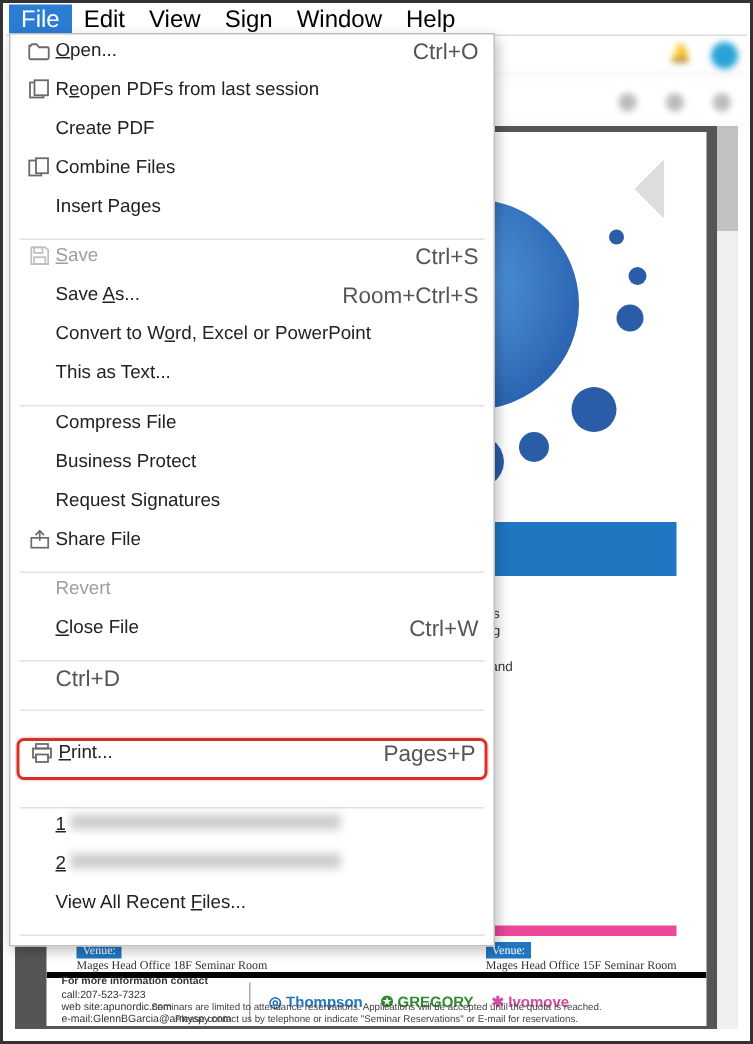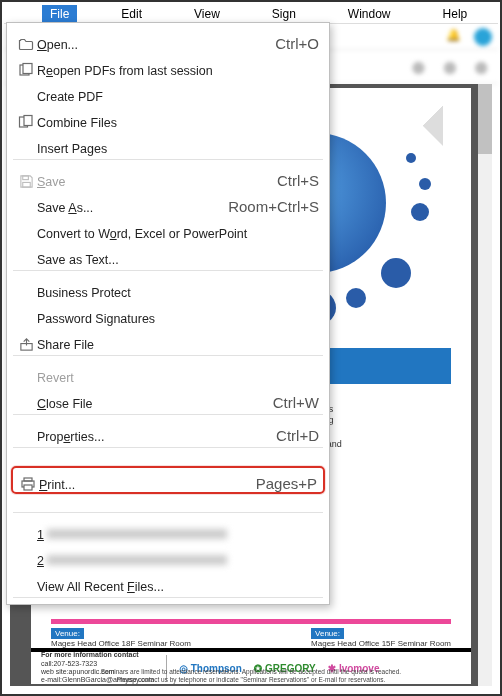--- a/index.html
+++ b/index.html
@@ -18,23 +18,22 @@
   .menubar {
     display: flex;
     background: #fff;
     border-bottom: 1px solid #ddd;
     height: 20px;
     align-items: center;
     padding-left: 2px;
   }
   .menubar span {
     padding: 2px 8px;
-    font-size: 12px;
+    font-size: 16px;
     cursor: default;
-    margin-left: 36px;
   }
   .menubar .active {
     background: #2b7cd3;
     color: #fff;
   }
   .topbar {
     height: 26px;
     display: flex;
     align-items: center;
     justify-content: flex-end;
@@ -133,22 +132,23 @@
     margin-top: 6px;
     line-height: 1.4;
   }
   .footer-sem {
     position: absolute;
     bottom: 36px;
     left: 20px;
     right: 20px;
     display: flex;
     justify-content: space-between;
-    border-top: 5px solid #ec4899;
+    border-top: 7px solid #ec4899;
     padding-top: 4px;
+    font-family: Liberation Serif, serif;
   }
   .sem-block { font-size: 8px; }
   .sem-head {
     background: #2176c1;
     color: #fff;
     padding: 1px 4px;
     font-size: 8px;
     display: inline-block;
   }
   .sponsors {
@@ -174,21 +174,21 @@
     left: 4px;
     width: 324px;
     background: #fff;
     border: 1px solid #bfbfbf;
     box-shadow: 2px 3px 8px rgba(0,0,0,0.25);
     z-index: 1000;
     padding: 3px 0;
   }
   .menu-item {
     display: flex;
-    align-items: flex-end;
+    align-items: flex-start;
     height: 26px;
     padding: 0 10px 0 8px;
     font-size: 12.5px;
     color: #222;
     cursor: default;
     position: relative;
   }
   .menu-item .icon {
     width: 22px;
     display: flex;
@@ -361,30 +361,34 @@
     <span class="icon"></span>
     <span class="label">Save <span class="mnemonic">A</span>s...</span>
     <span class="shortcut">Room+Ctrl+S</span>
   </div>
   <div class="menu-item">
     <span class="icon"></span>
     <span class="label">Convert to W<span class="mnemonic">o</span>rd, Excel or PowerPoint</span>
   </div>
   <div class="menu-item">
     <span class="icon"></span>
-    <span class="label">Save as Text...</span>
-  </div>
-  <div class="menu-sep"></div>
+    <span class="label">This as Text...</span>
+  </div>
+  <div class="menu-sep"></div>
+  <div class="menu-item">
+    <span class="icon"></span>
+    <span class="label">Compress File</span>
+  </div>
   <div class="menu-item">
     <span class="icon"></span>
     <span class="label">Business Protect</span>
   </div>
   <div class="menu-item">
     <span class="icon"></span>
-    <span class="label">Password Signatures</span>
+    <span class="label">Request Signatures</span>
   </div>
   <div class="menu-item">
     <span class="icon">
         <svg width="15" height="15" viewBox="0 0 16 16" fill="none" stroke="#6b6b6b" stroke-width="1.2">
           <rect x="2" y="7" width="12" height="7"></rect>
           <path d="M8 2v7M5 5l3-3 3 3"></path>
         </svg>
       </span>
     <span class="label">Share File</span>
   </div>
@@ -394,21 +398,20 @@
     <span class="label">Revert</span>
   </div>
   <div class="menu-item">
     <span class="icon"></span>
     <span class="label"><span class="mnemonic">C</span>lose File</span>
     <span class="shortcut">Ctrl+W</span>
   </div>
   <div class="menu-sep"></div>
   <div class="menu-item">
     <span class="icon"></span>
-    <span class="label">Prop<span class="mnemonic">e</span>rties...</span>
     <span class="shortcut">Ctrl+D</span>
   </div>
   <div class="menu-sep"></div>
   <div class="menu-item highlight-ring">
     <span class="icon">
         <svg width="16" height="16" viewBox="0 0 16 16" fill="none" stroke="#6b6b6b" stroke-width="1.2">
           <rect x="4" y="2" width="8" height="3"></rect>
           <rect x="2" y="5" width="12" height="6"></rect>
           <rect x="4" y="9" width="8" height="5" fill="#fff"></rect>
         </svg>

